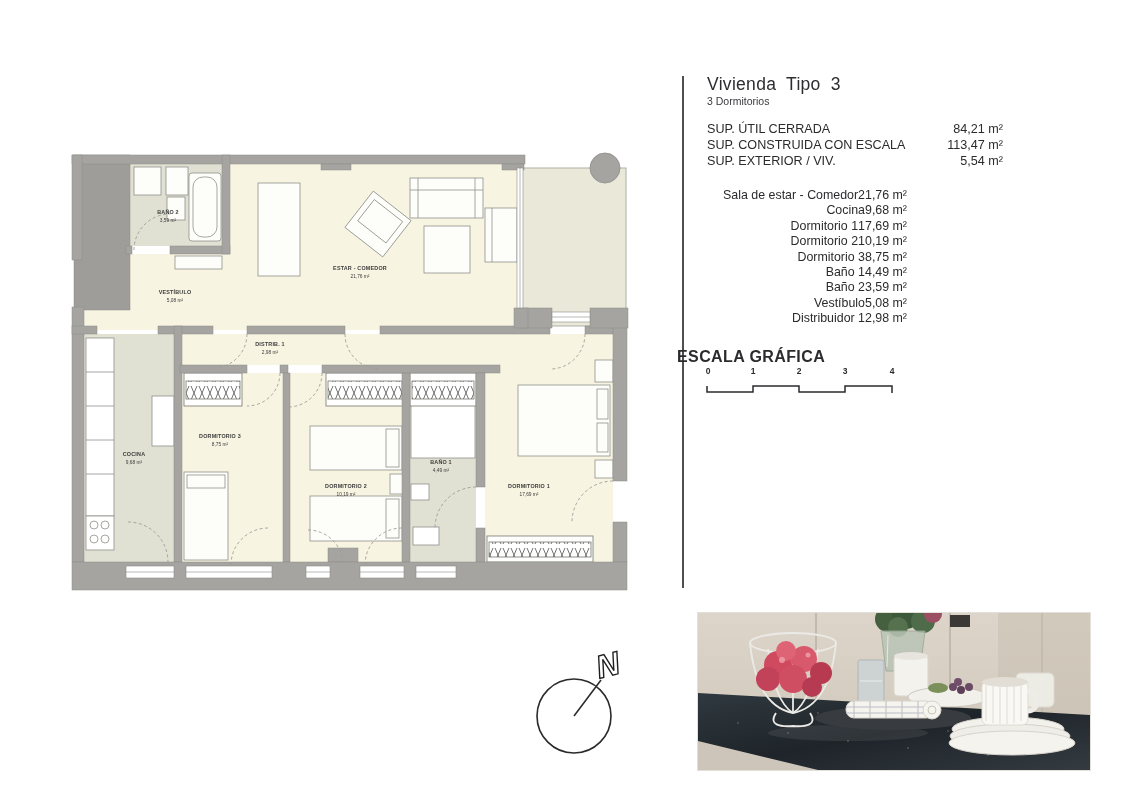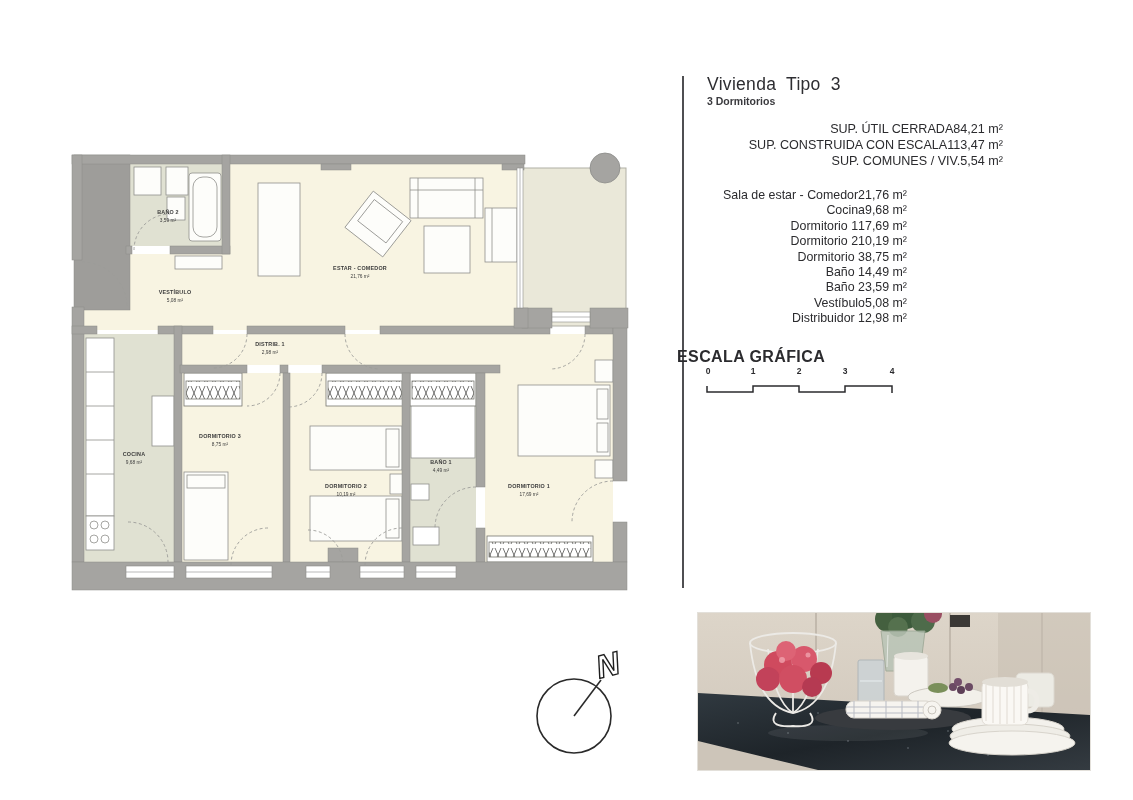--- a/index.html
+++ b/index.html
@@ -2,23 +2,23 @@
 <html><head>
 <meta charset="utf-8">
 <style>
   html,body{margin:0;padding:0;background:#fff;}
   .page{position:relative;width:1133px;height:800px;background:#ffffff;overflow:hidden;
         font-family:"Liberation Sans", sans-serif;color:#2b2b2e;}
   .abs{position:absolute;}
   .divider{position:absolute;left:682px;top:76px;width:2px;height:512px;background:#4f4f52;}
   .title{position:absolute;left:707px;top:74px;font-size:17.5px;font-weight:400;
          letter-spacing:.3px;word-spacing:5px;color:#2d2d31;}
-  .subtitle{position:absolute;left:707px;top:95px;font-size:10.5px;color:#3a3a3e;font-weight:bold;}
+  .subtitle{position:absolute;left:707px;top:95px;font-size:10.5px;color:#3a3a3e;}
   .sup{position:absolute;left:707px;top:121px;width:296px;font-size:12.6px;color:#2b2b2e;}
-  .sup .row{display:flex;justify-content:flex-end;line-height:16.2px;}
+  .sup .row{display:flex;justify-content:space-between;line-height:16.2px;gap:8px;}
   .rooms{position:absolute;left:707px;top:188px;width:200px;font-size:12.4px;color:#2b2b2e;}
   .rooms .row{display:flex;justify-content:flex-end;line-height:15.4px;}
   .scale-title{position:absolute;left:677px;top:348px;font-size:16px;font-weight:700;
                letter-spacing:.4px;color:#2b2b2e;}
   .photo-frame{position:absolute;left:697px;top:612px;width:392px;height:157px;
                border:1px solid #e3e0da;box-sizing:content-box;}
   svg text{font-family:"Liberation Sans", sans-serif;}
   .plan-name{font-size:5.4px;font-weight:700;fill:#3c3c3c;letter-spacing:.2px;}
   .plan-area{font-size:4.8px;fill:#3c3c3c;}
 </style>
@@ -236,21 +236,21 @@
   <div class="sup">
     <div class="row">
       <span>SUP. ÚTIL CERRADA</span>
       <span>84,21 m²</span>
     </div>
     <div class="row">
       <span>SUP. CONSTRUIDA CON ESCALA</span>
       <span>113,47 m²</span>
     </div>
     <div class="row">
-      <span>SUP. COMUNES / VIV.</span>
+      <span>SUP. EXTERIOR / VIV.</span>
       <span>5,54 m²</span>
     </div>
   </div>
 
   <div class="rooms">
     <div class="row">
       <span>Sala de estar - Comedor</span>
       <span>21,76 m²</span>
     </div>
     <div class="row">

